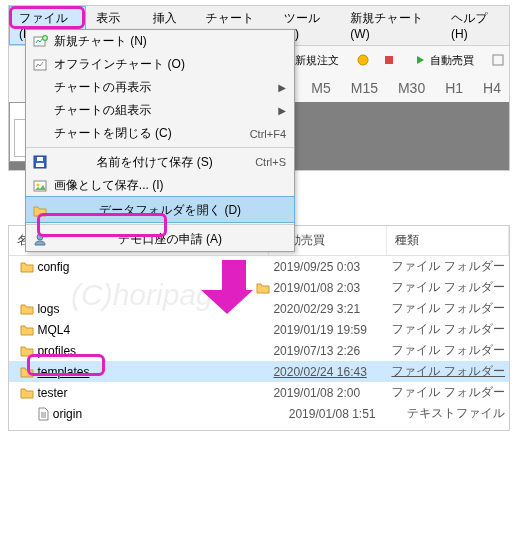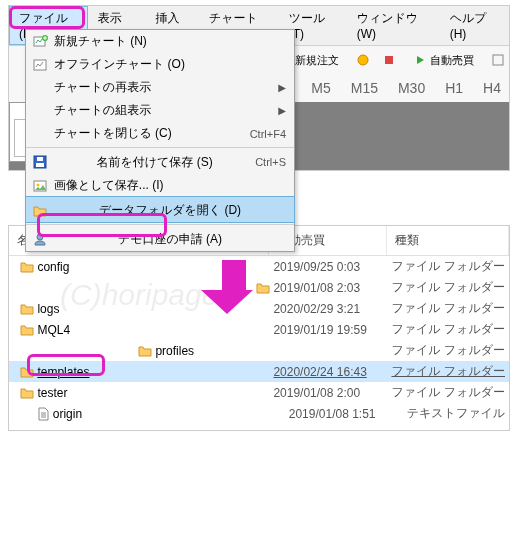--- a/index.html
+++ b/index.html
@@ -31,21 +31,21 @@
 .dd-item .sc { color: #555; font-size: 11px; }
 .dd-item .arr { color: #555; font-size: 10px; }
 .dd-item.hov { background: #b8dcf5; border: 1px solid #6bb0d8; margin: -1px; }
 
 .hi-data { position: absolute; top: 213px; left: 37px; width: 130px; height: 24px; border: 3px solid #e020c0; border-radius: 6px; pointer-events: none; z-index: 20; }
 
 .arrow-down { position: absolute; top: 260px; left: 215px; z-index: 30; }
 .arrow-down .shaft { width: 24px; height: 30px; background: #e020c0; margin: 0 auto; }
 .arrow-down .head { width: 0; height: 0; border-left: 26px solid transparent; border-right: 26px solid transparent; border-top: 24px solid #e020c0; margin-left: -14px; }
 
-.watermark { position: absolute; top: 278px; left: 60px; font-size: 30px; color: rgba(0,0,0,.07); font-style: italic; z-index: 1; pointer-events: none; }
+.watermark { position: absolute; top: 278px; left: 71px; font-size: 30px; color: rgba(0,0,0,.07); font-style: italic; z-index: 1; pointer-events: none; }
 
 .explorer { border: 1px solid #ccc; width: 502px; margin: 54px auto 0; font-size: 12px; padding-bottom:6px;}
 .ex-head { display: flex; border-bottom: 1px solid #e0e0e0; }
 .ex-head .col { padding: 6px 8px; border-right: 1px solid #e8e8e8; color: #444; position: relative; }
 .ex-head .c1 { width: 260px; } .ex-head .c2 { width: 118px; } .ex-head .c3 { flex: 1; }
 .sort-arr { position: absolute; left: 50%; top: 1px; font-size: 8px; color: #888; }
 
 .ex-row { display: flex; align-items: center; height: 21px; padding: 0 4px; justify-content: flex-end; }
 .ex-row.sel { background: #cde8ff; }
 .ex-row .ic { width: 20px; display: flex; justify-content: center; }
@@ -61,21 +61,21 @@
 </head>
 <body>
 
 <div class="top-panel">
   <div class="menubar">
     <div class="mi open">ファイル (F)</div>
     <div class="mi">表示 (V)</div>
     <div class="mi">挿入 (I)</div>
     <div class="mi">チャート (C)</div>
     <div class="mi">ツール (T)</div>
-    <div class="mi">ウィンドウ (W)</div>
+    <div class="mi">新規チャート (W)</div>
     <div class="mi">ヘルプ (H)</div>
   </div>
   <div class="hi-file"></div>
 
   <div class="dropdown" id="dropdown">
       <div class="dd-item">
         <span class="ic">
           <svg width="16" height="16">
             <rect x="2" y="3" width="11" height="9" fill="#fff" stroke="#888"></rect>
             <path d="M4 9l2-3 2 2 3-4" stroke="#3a7" fill="none"></path>
@@ -256,20 +256,21 @@
   <span class="dt">2019/01/19 19:59</span>
   <span class="tp">ファイル フォルダー</span>
       </div>
       <div class="ex-row">
         <span class="ic">
           <svg width="16" height="16">
             <path d="M2 4h4l1 2h7v7H2z" fill="#fc6" stroke="#c93"></path>
           </svg>
         </span>
   <span class="nm"><span>profiles</span></span>
+  <span class="dt">2019/07/13 2:26</span>
   <span class="tp">ファイル フォルダー</span>
       </div>
       <div class="ex-row sel">
         <span class="ic">
           <svg width="16" height="16">
             <path d="M2 4h4l1 2h7v7H2z" fill="#fc6" stroke="#c93"></path>
           </svg>
         </span>
   <span class="nm"><span>templates</span></span>
   <span class="dt">2020/02/24 16:43</span>

